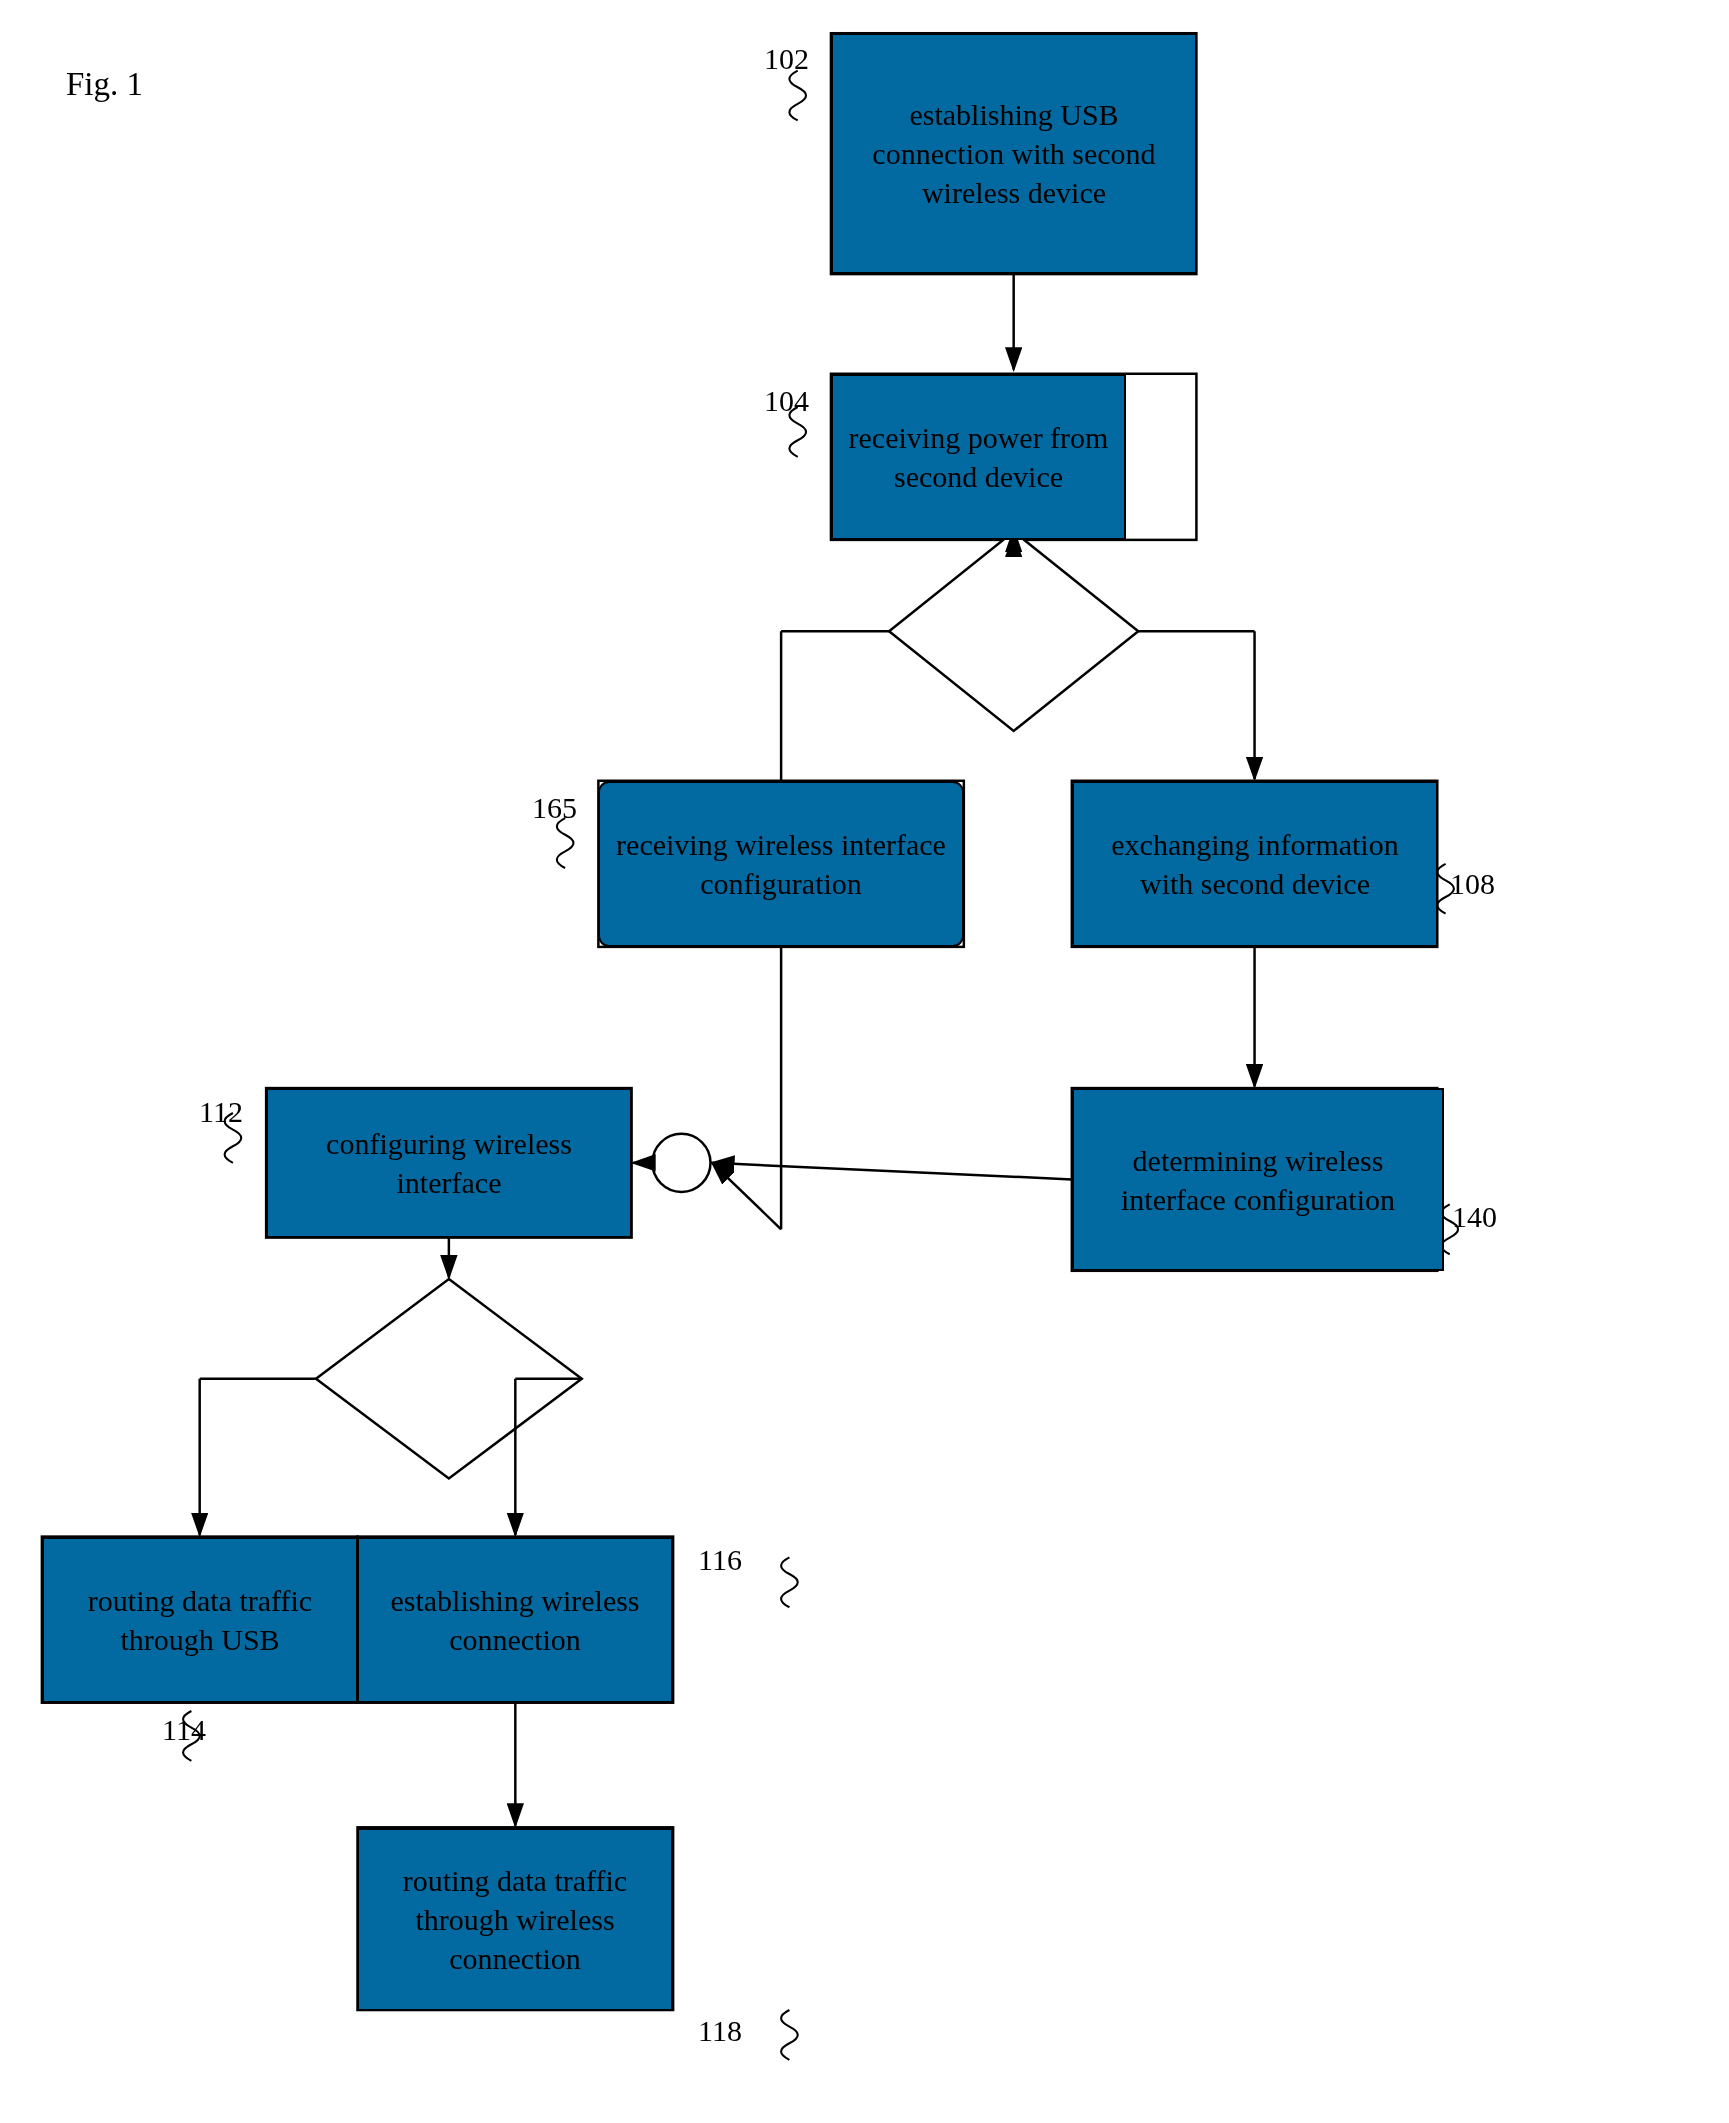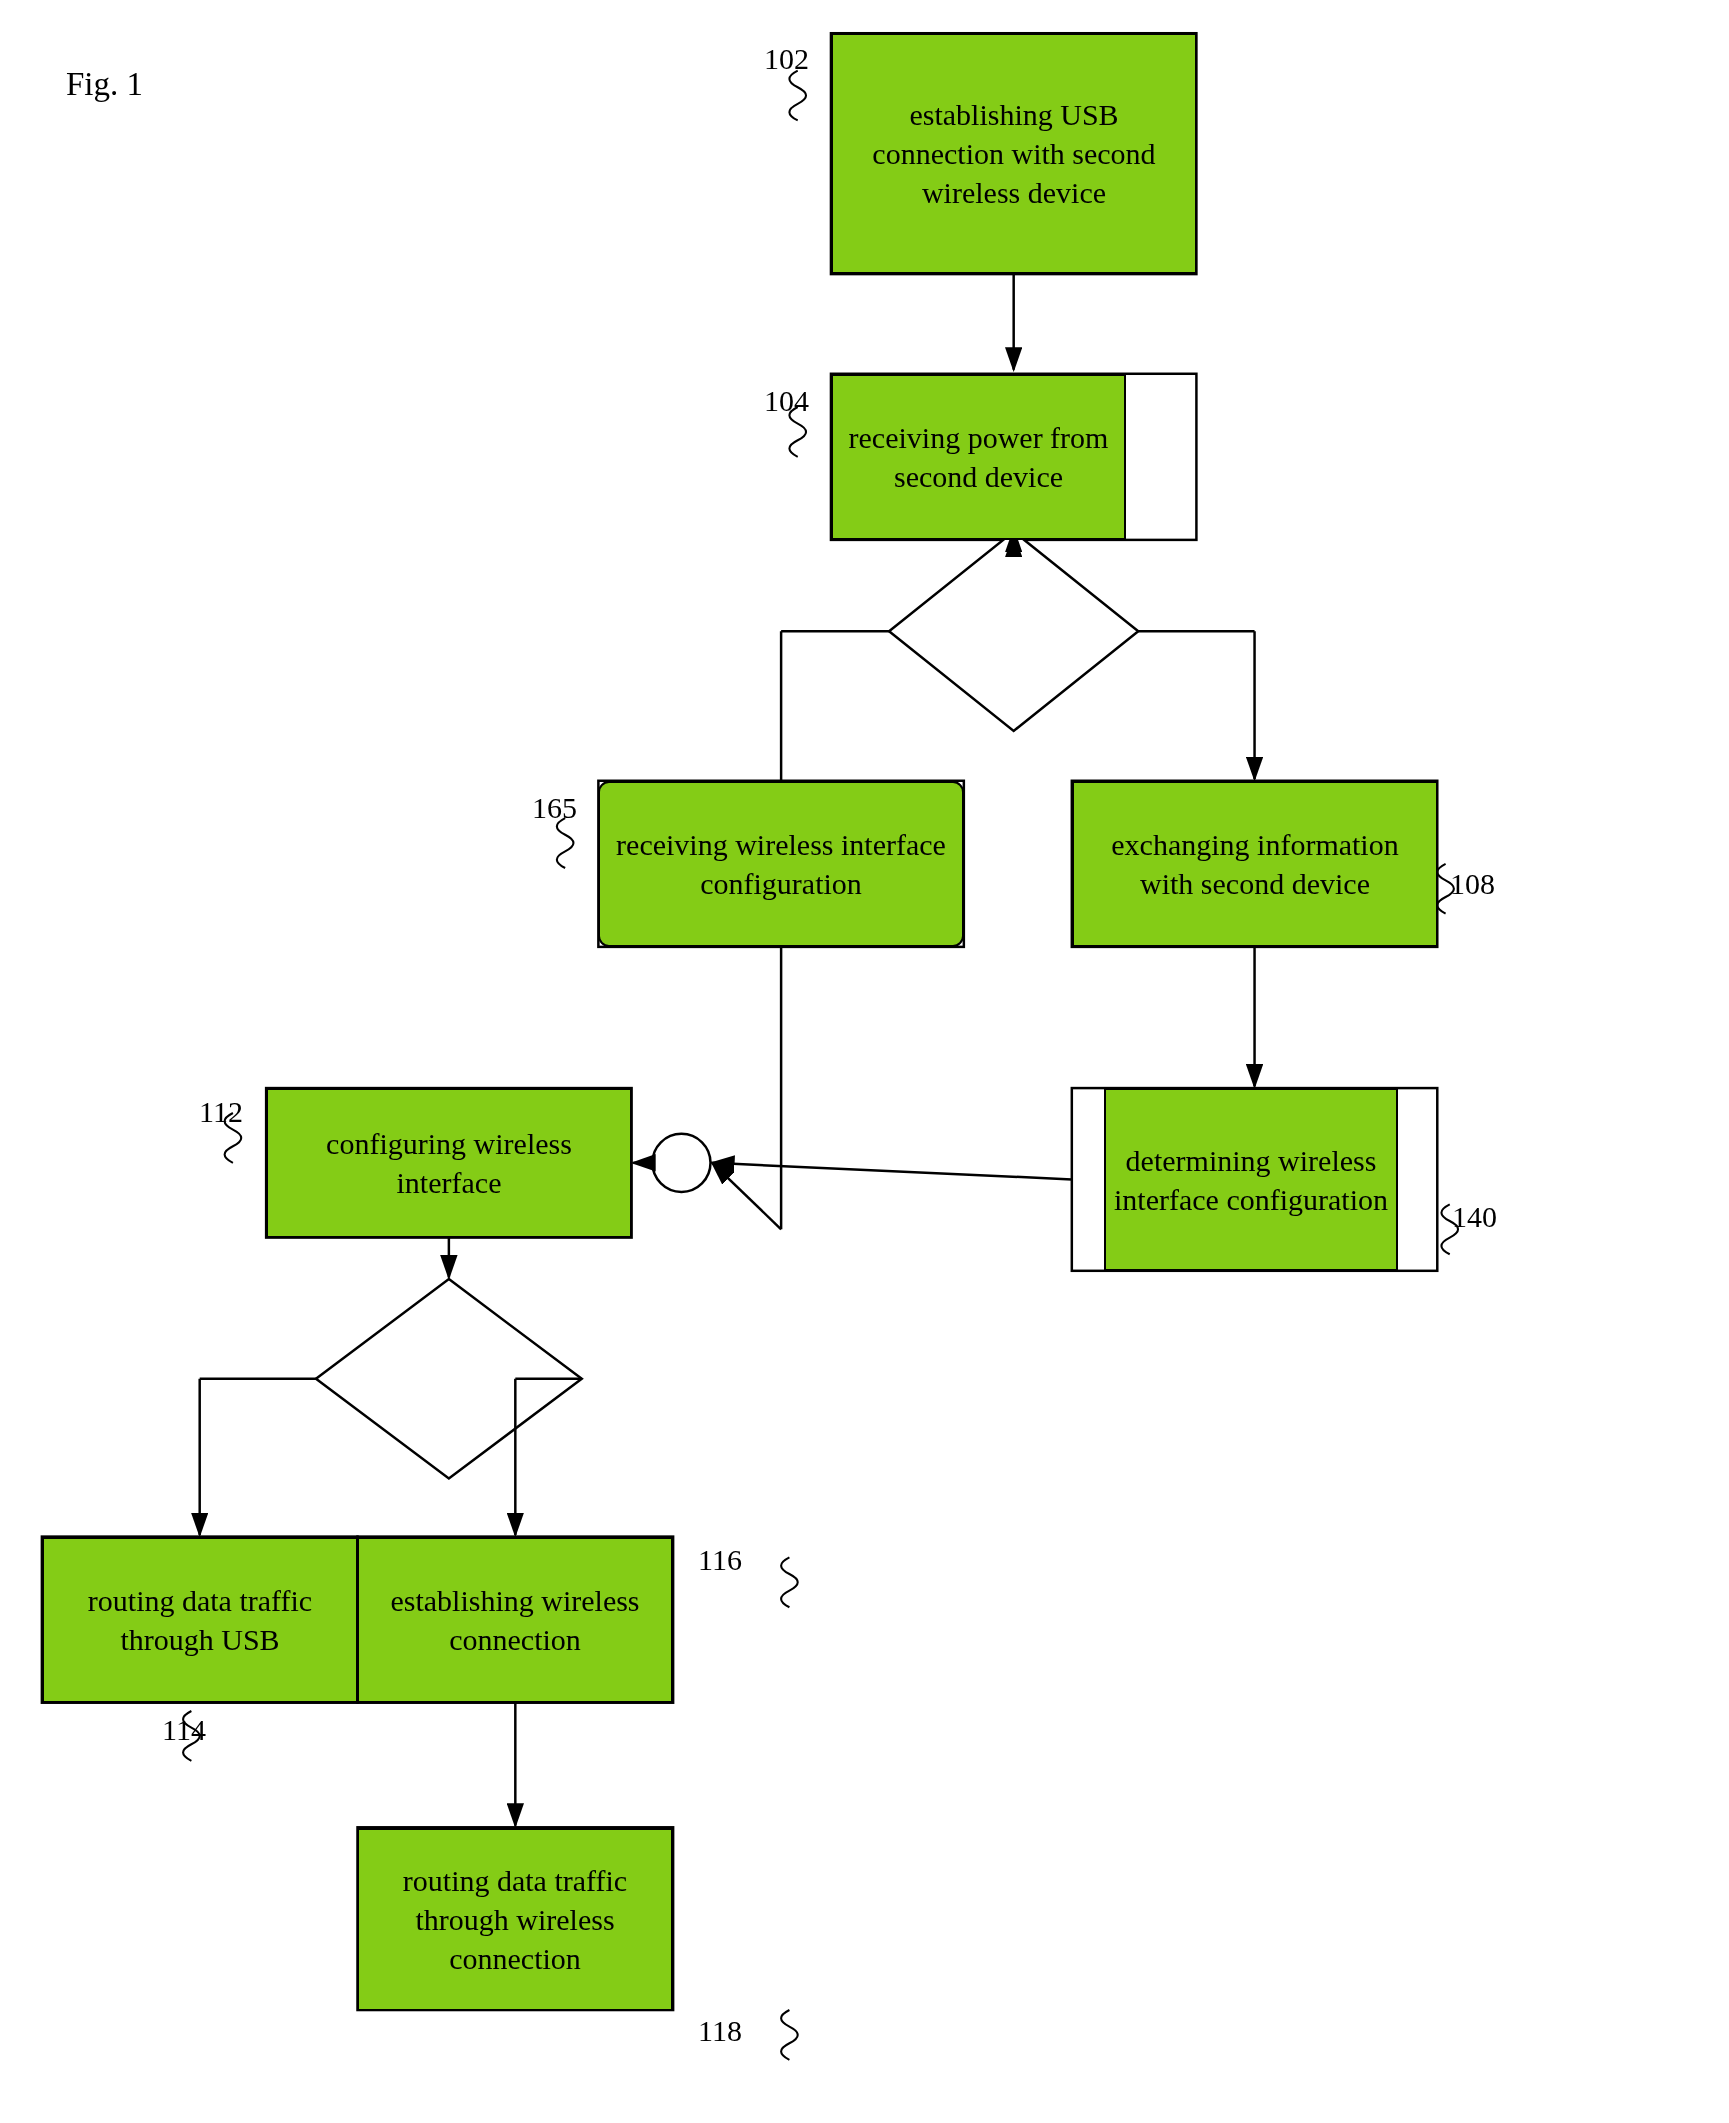--- a/index.html
+++ b/index.html
@@ -16,21 +16,21 @@
       position: absolute;
       top: 66px;
       left: 66px;
       font-size: 33px;
     }
 
     
     .box {
       position: absolute;
       border: 2.5px solid #000;
-      background: #84cc16;
+      background: #0369a1;
       display: flex;
       align-items: center;
       justify-content: center;
       text-align: center;
       font-size: 30px;
       line-height: 1.3;
       padding: 7px;
     }
 
     .ref-num {
@@ -145,21 +145,21 @@
 </div>
 
 <div class="box" style="left:598px;top:781px;width:366px;height:166px;border-radius:11px;">
   <span>receiving wireless interface configuration</span>
 </div>
 
 <div class="box" style="left:1072px;top:781px;width:366px;height:166px;">
   <span>exchanging information with second device</span>
 </div>
 
-<div class="box" style="left:1072px;top:1088px;width:294px;height:183px;margin-left:32px;">
+<div class="box" style="left:1072px;top:1088px;width:372px;height:183px;">
   <span>determining wireless interface configuration</span>
 </div>
 
 <div class="box" style="left:266px;top:1088px;width:366px;height:150px;">
   <span>configuring wireless interface</span>
 </div>
 
 <div class="box" style="left:42px;top:1537px;width:316px;height:166px;">
   <span>routing data traffic through USB</span>
 </div>

